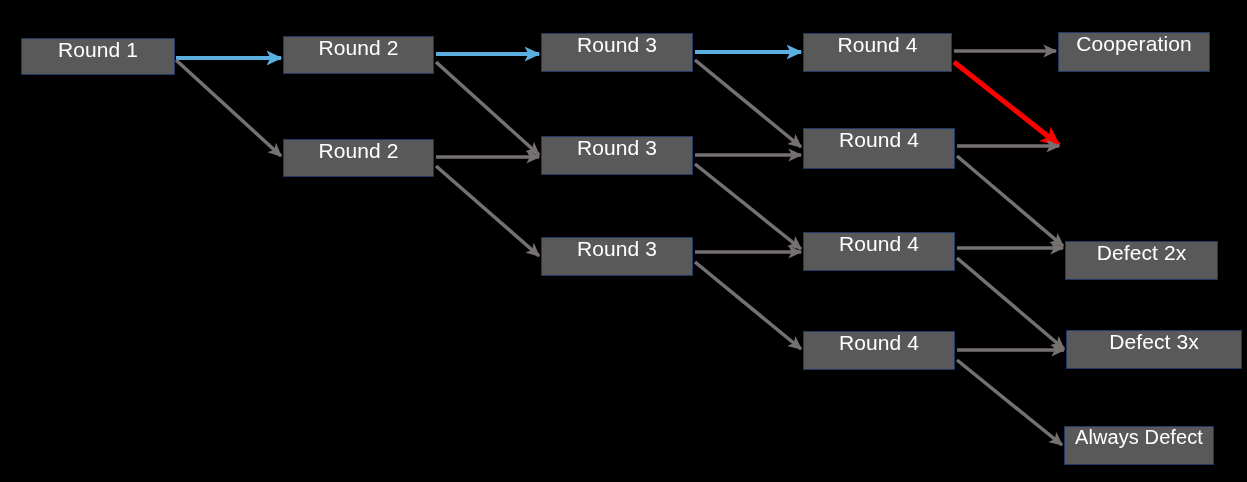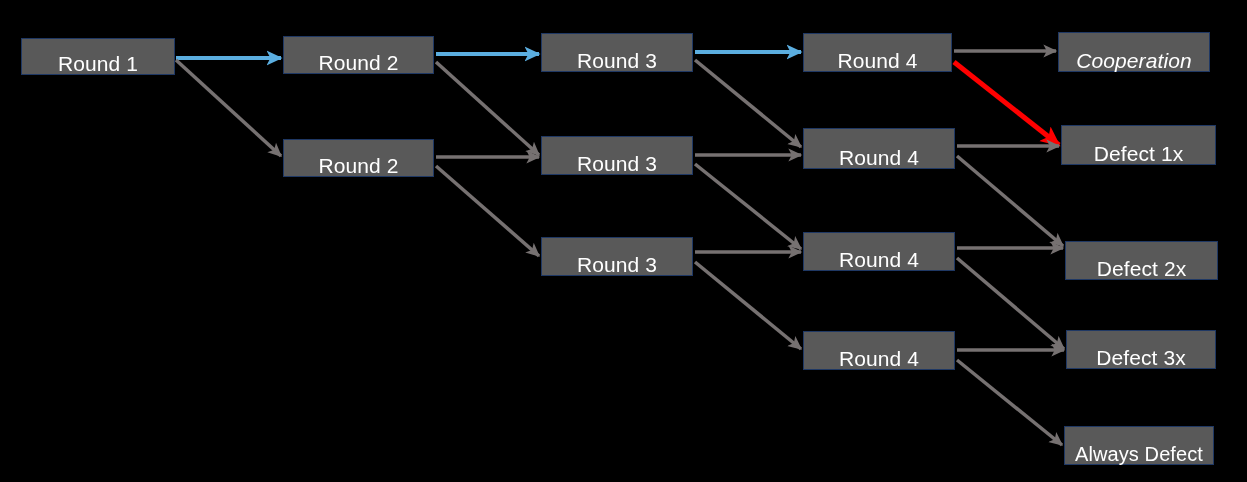--- a/index.html
+++ b/index.html
@@ -22,21 +22,21 @@
     width: 1247px;
     height: 482px;
   }
   .node {
     position: absolute;
     box-sizing: border-box;
     background: #595959;
     border: 1px solid #1F3864;
     color: #FFFFFF;
     display: flex;
-    align-items: flex-end;
+    align-items: flex-start;
     justify-content: center;
     font-size: 21px;
     font-weight: 400;
     letter-spacing: 0.1px;
     line-height: 1;
     white-space: nowrap;
     z-index: 2;
   }
   .node.small {
     font-size: 20px;
@@ -102,28 +102,25 @@
     </div>
     <div class="node" style="left: 803px; top: 128px; width: 152px; height: 41px; background: rgb(89, 89, 89); border-color: rgb(31, 56, 100); color: rgb(255, 255, 255);">
       <span>Round 4</span>
     </div>
     <div class="node" style="left: 803px; top: 232px; width: 152px; height: 39px; background: rgb(89, 89, 89); border-color: rgb(31, 56, 100); color: rgb(255, 255, 255);">
       <span>Round 4</span>
     </div>
     <div class="node" style="left: 803px; top: 331px; width: 152px; height: 39px; background: rgb(89, 89, 89); border-color: rgb(31, 56, 100); color: rgb(255, 255, 255);">
       <span>Round 4</span>
     </div>
-    <div class="node" style="left: 1058px; top: 32px; width: 152px; height: 40px; background: rgb(89, 89, 89); border-color: rgb(31, 56, 100); color: rgb(255, 255, 255); font-style: italic;">
+    <div class="node" style="left: 1058px; top: 32px; width: 152px; height: 40px; background: rgb(89, 89, 89); border-color: rgb(31, 56, 100); color: rgb(255, 255, 255);">
       <span>Cooperation</span>
-    </div>
-    <div class="node" style="left: 1061px; top: 125px; width: 155px; height: 40px; background: rgb(89, 89, 89); border-color: rgb(31, 56, 100); color: rgb(255, 255, 255);">
-      <span>Defect 1x</span>
     </div>
     <div class="node" style="left: 1065px; top: 227px; width: 153px; height: 39px; background: rgb(89, 89, 89); border-color: rgb(31, 56, 100); color: rgb(255, 255, 255); margin-top: 14px;">
       <span>Defect 2x</span>
     </div>
-    <div class="node" style="left: 1066px; top: 330px; width: 150px; height: 39px; background: rgb(89, 89, 89); border-color: rgb(31, 56, 100); color: rgb(255, 255, 255);">
+    <div class="node" style="left: 1066px; top: 330px; width: 176px; height: 39px; background: rgb(89, 89, 89); border-color: rgb(31, 56, 100); color: rgb(255, 255, 255);">
       <span>Defect 3x</span>
     </div>
     <div class="node small" style="left: 1064px; top: 426px; width: 150px; height: 39px; background: rgb(89, 89, 89); border-color: rgb(31, 56, 100); color: rgb(255, 255, 255);">
       <span>Always Defect</span>
     </div>
   </div>
 
 </body></html>

